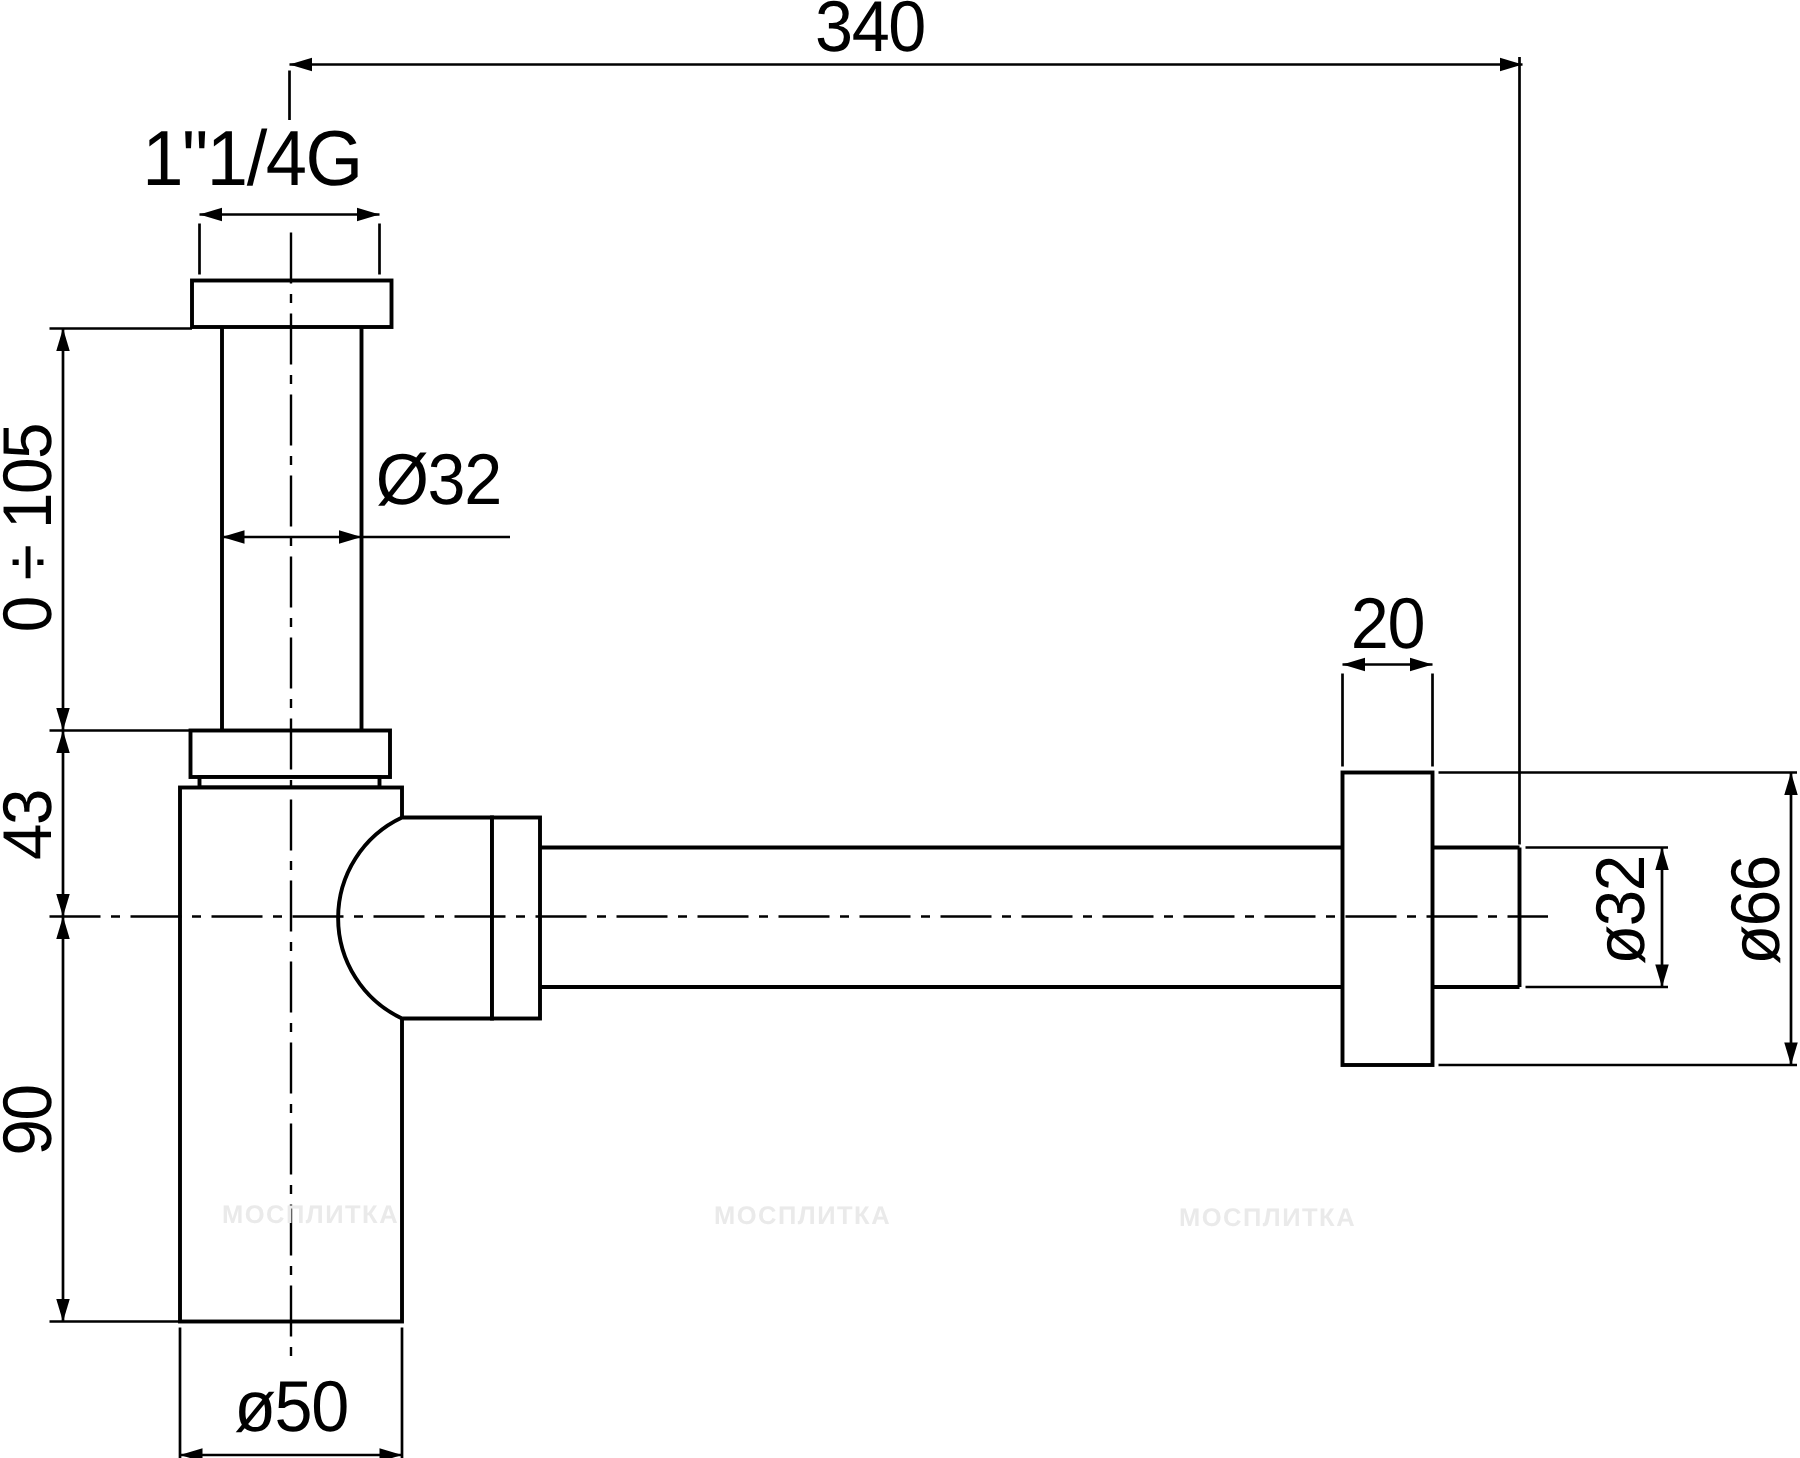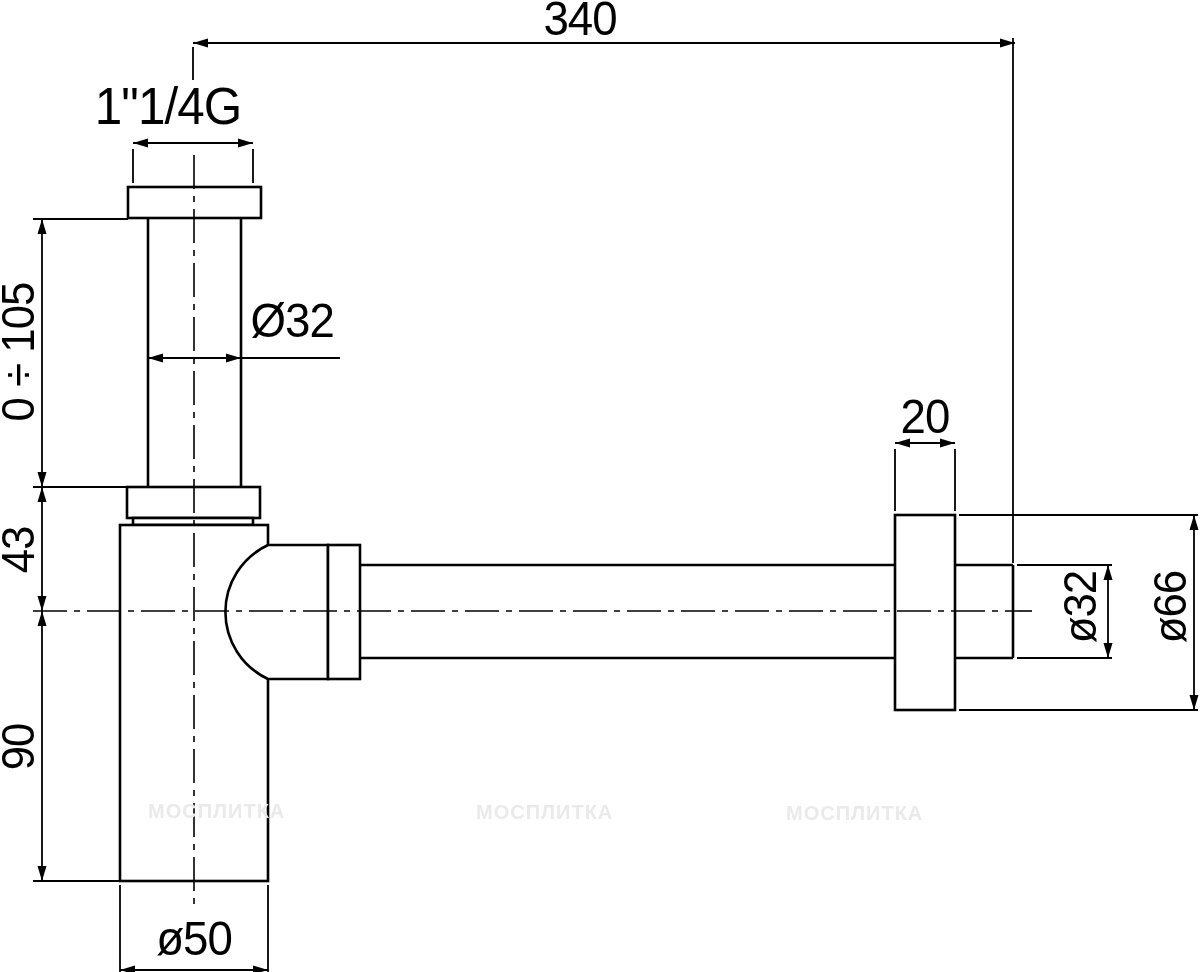--- a/index.html
+++ b/index.html
@@ -24,21 +24,21 @@
   }
   .lbl.left { text-align:left; }
   .rot {
     position:absolute; height:40px; display:flex; align-items:center;
     justify-content:center; font-size:46px; line-height:1; white-space:nowrap;
     transform:rotate(-90deg) scaleX(.95); transform-origin:center;
     color:var(--line); letter-spacing:-1px;
   }
   .thread { font-size:52px; }
   .wm {
-    position:absolute; font-size:20px; line-height:1; color:var(--wm);
+    position:absolute; font-size:17px; line-height:1; color:var(--wm);
     white-space:nowrap; letter-spacing:1px; font-weight:bold;
   }
 </style>
 </head>
 <body>
 
 <div class="stage">
 
   <svg class="canvas" width="1200" height="972" viewBox="0 0 1200 972">
 

